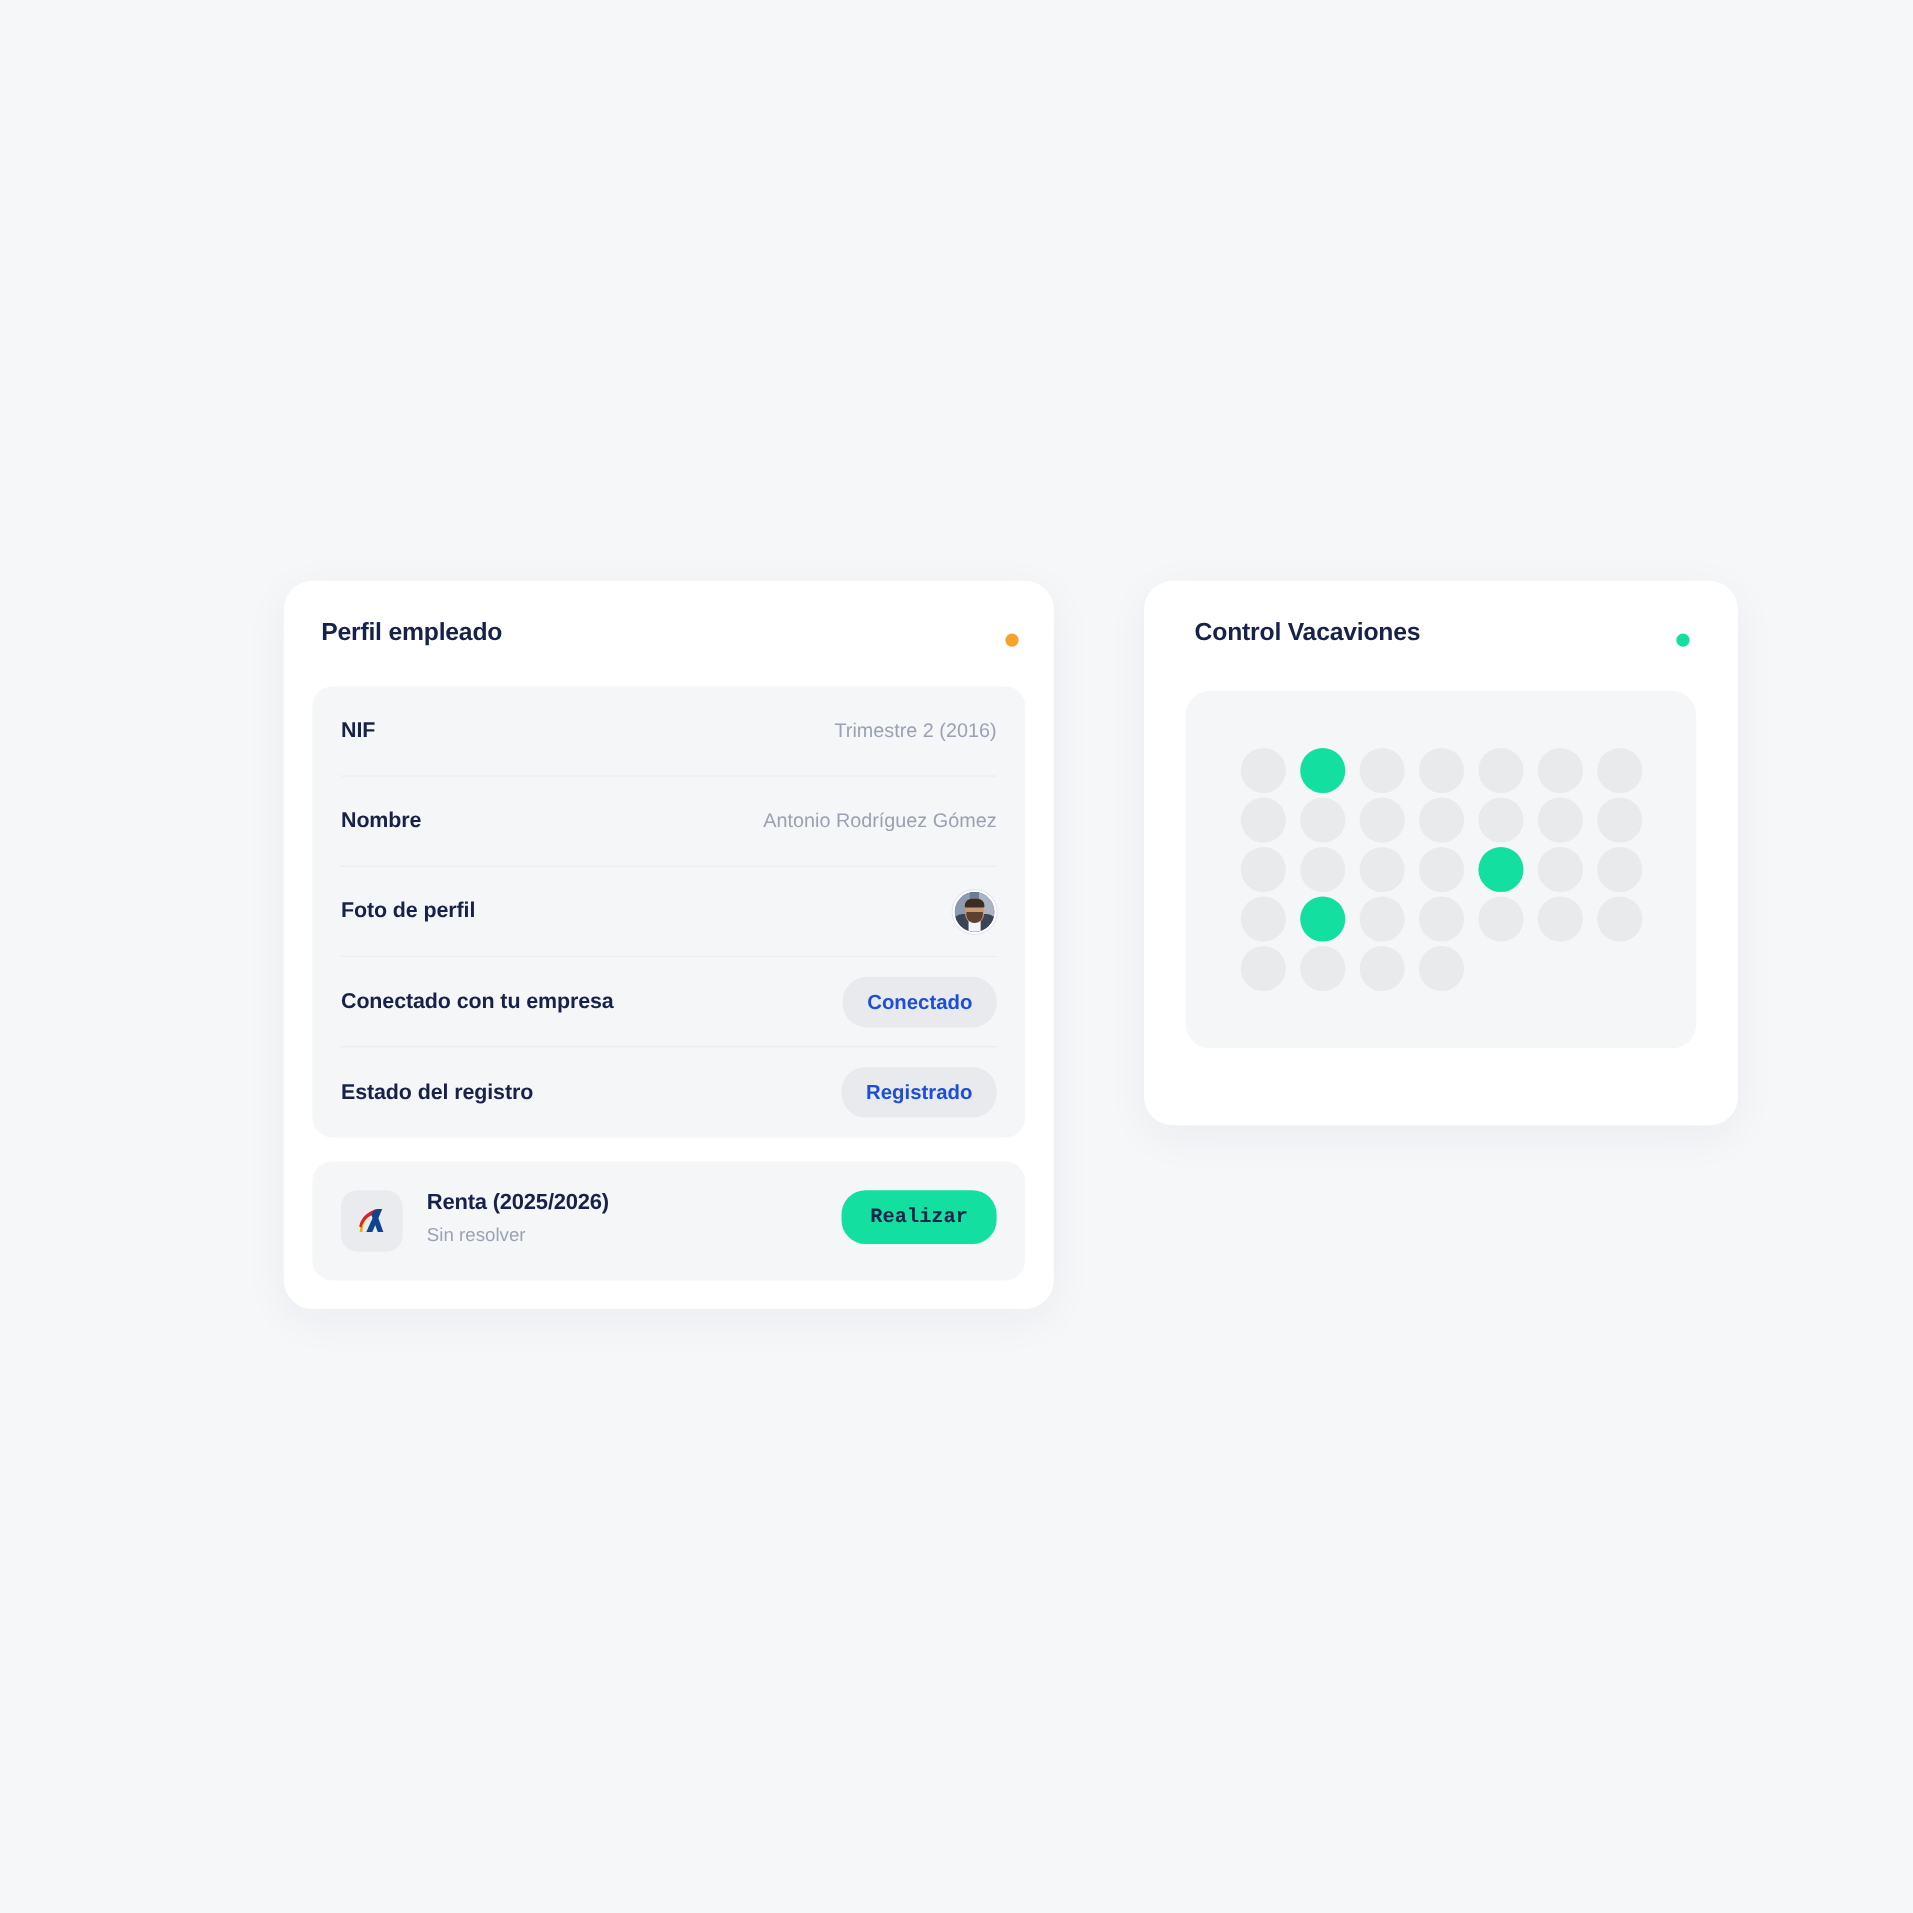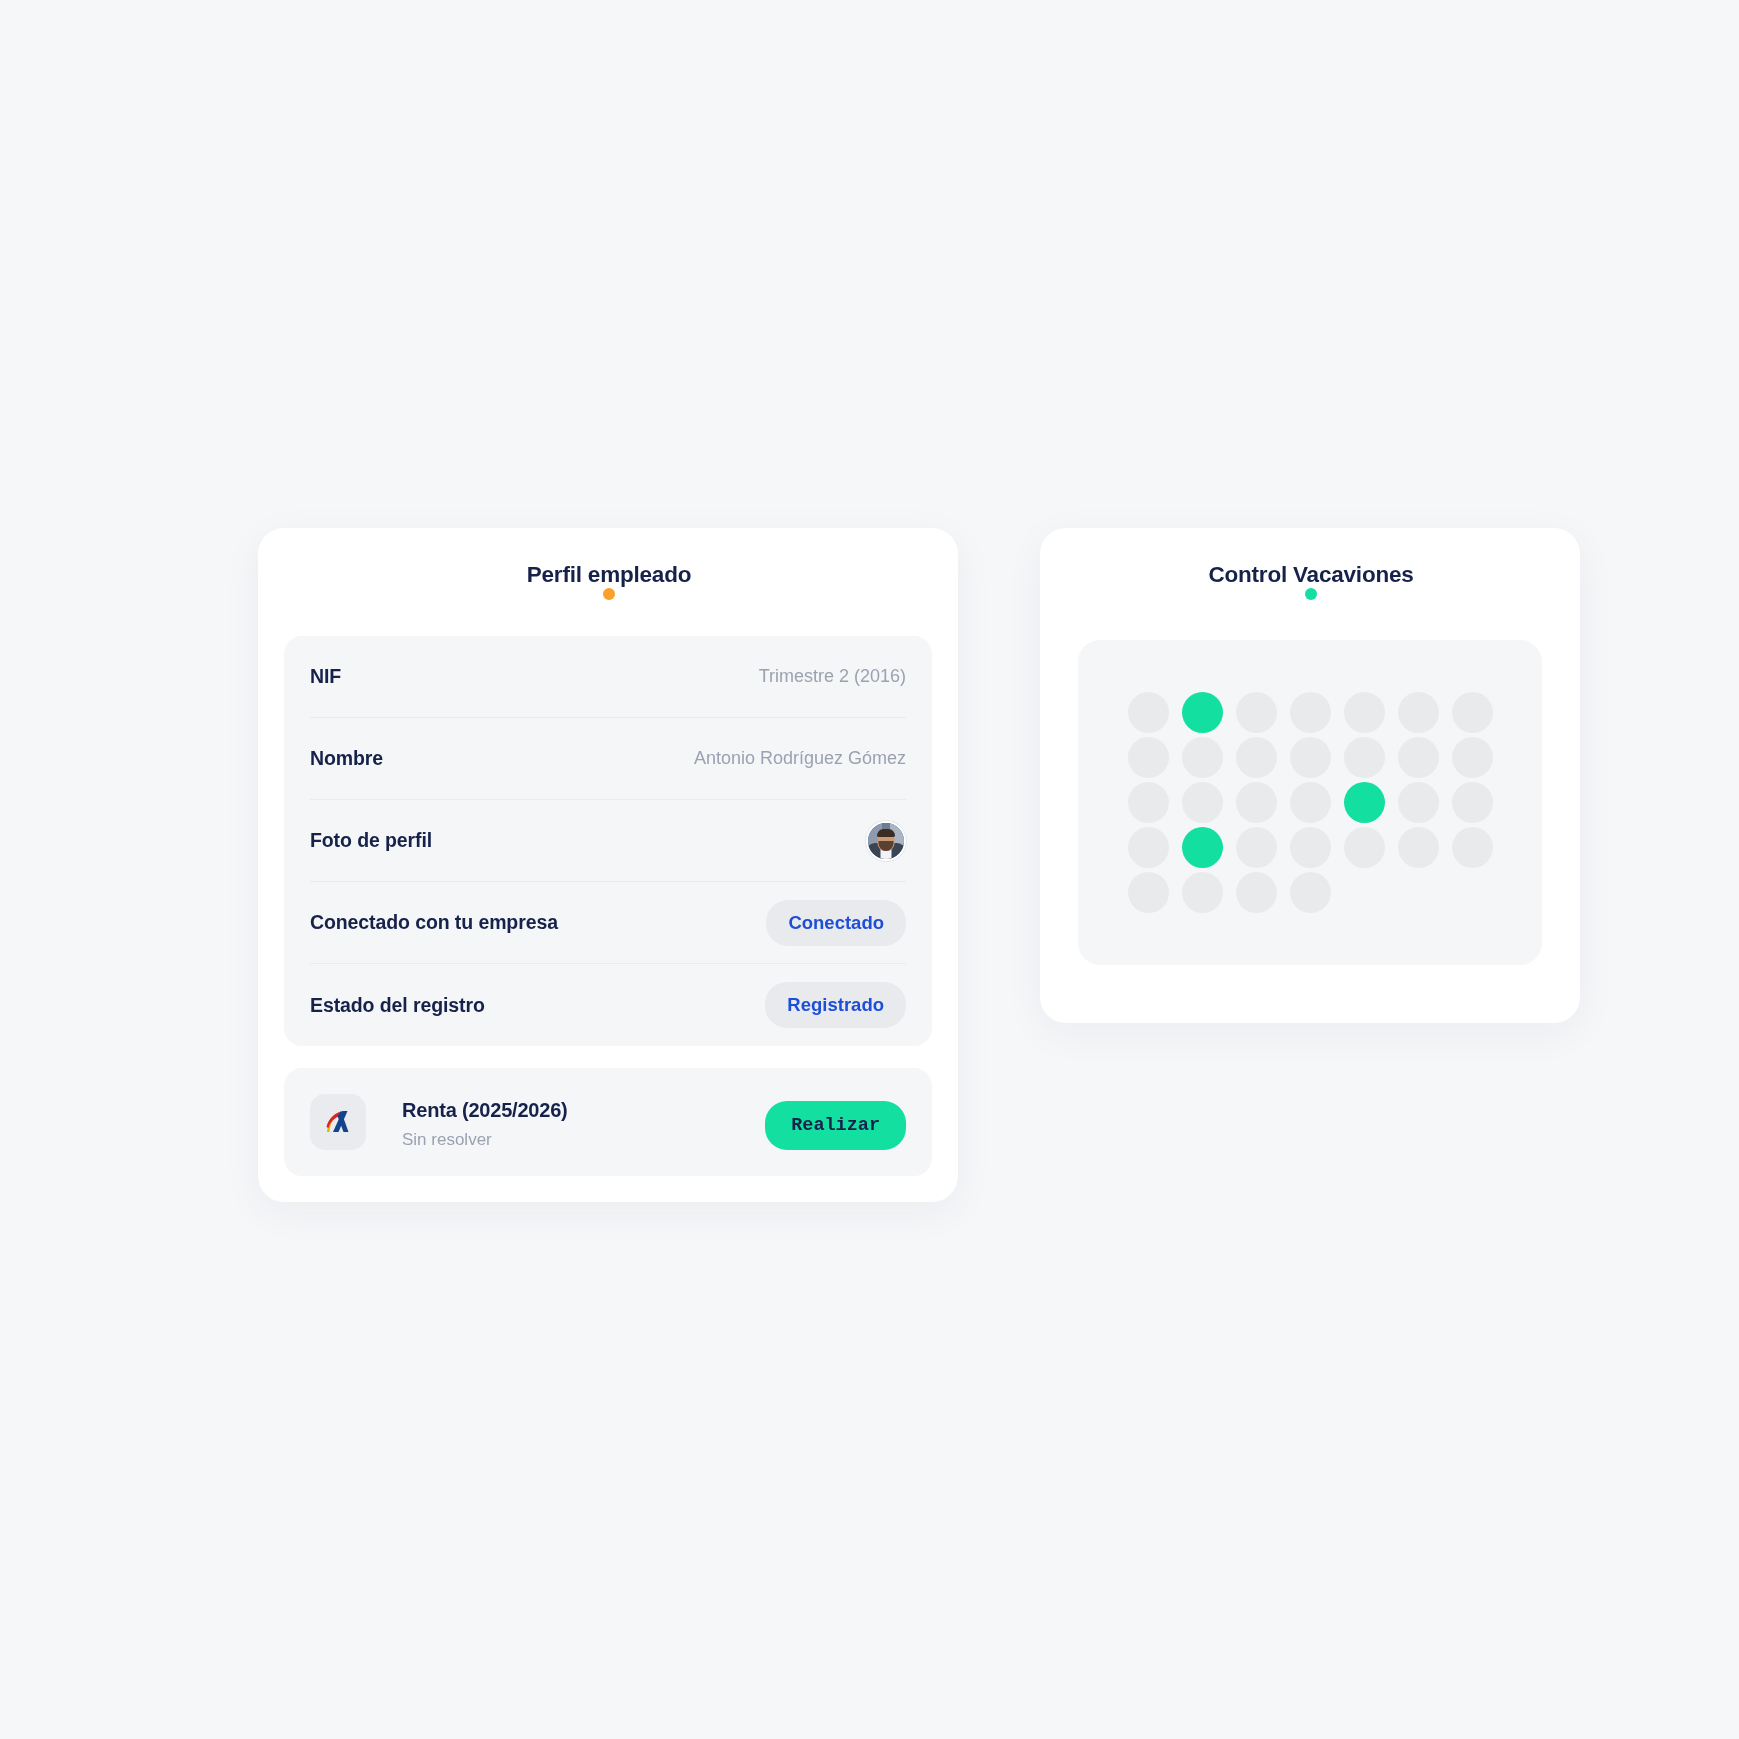--- a/index.html
+++ b/index.html
@@ -20,24 +20,23 @@
   .profile-card {
     position: absolute;
     left: 258px; top: 528px;
     width: 700px;
     background: #ffffff;
     border-radius: 26px;
     padding: 34px 26px 26px 26px;
     box-shadow: 0 10px 40px rgba(24,36,64,0.05);
   }
   .card-head {
-    display: flex; align-items: center; justify-content: space-between;
+    display: flex; align-items: flex-end; justify-content: space-between;
     padding: 0 6px 0 8px;
     margin-bottom: 36px;
-    flex-direction: column;
   }
   .card-title {
     font-size: 22.5px;
     font-weight: 700;
     color: #16224a;
     letter-spacing: -0.2px;
   }
   .dot { width: 12px; height: 12px; border-radius: 50%; }
   .dot.orange { background: #f9a12a; }
   .dot.green  { background: #12dfa0; }
@@ -107,21 +106,21 @@
     position:absolute; left:50%; top:18px; transform:translateX(-50%);
     width: 15px; height: 10px; background:#5a4132; border-radius: 0 0 8px 8px;
   }
 
   
   .renta-card {
     margin-top: 22px;
     background: #f5f6f8;
     border-radius: 18px;
     padding: 26px 26px;
-    display: flex; align-items: flex-end; gap: 36px;
+    display: flex; align-items: flex-start; gap: 22px;
   }
   .renta-logo {
     width: 56px; height: 56px;
     background: #e9ebef;
     border-radius: 15px;
     display: flex; align-items: center; justify-content: center;
     flex: 0 0 auto;
   }
   .renta-text { flex: 1 1 auto; }
   .renta-title {

